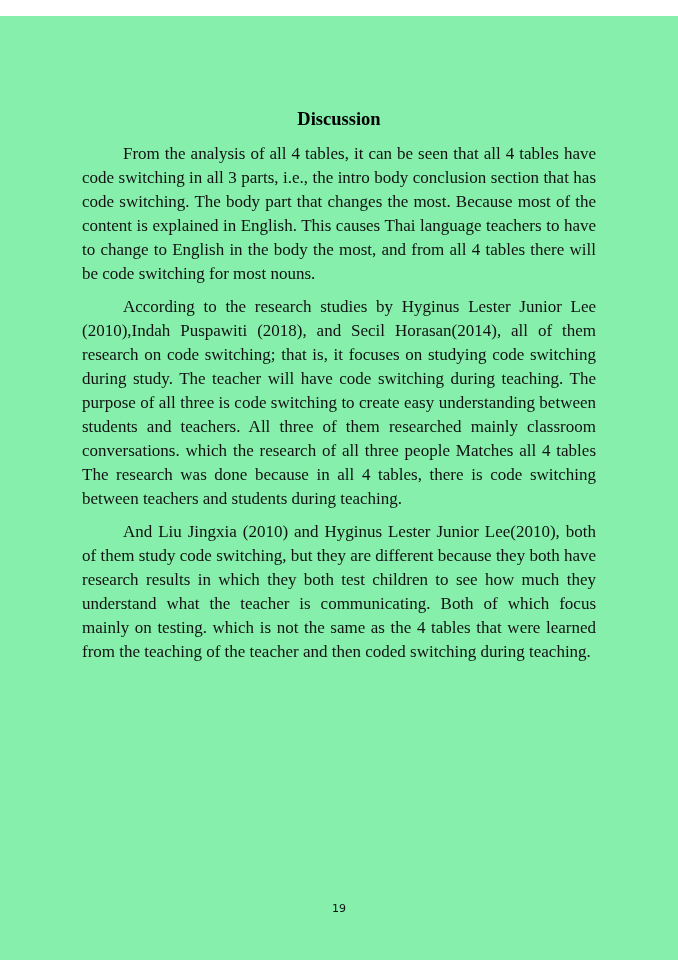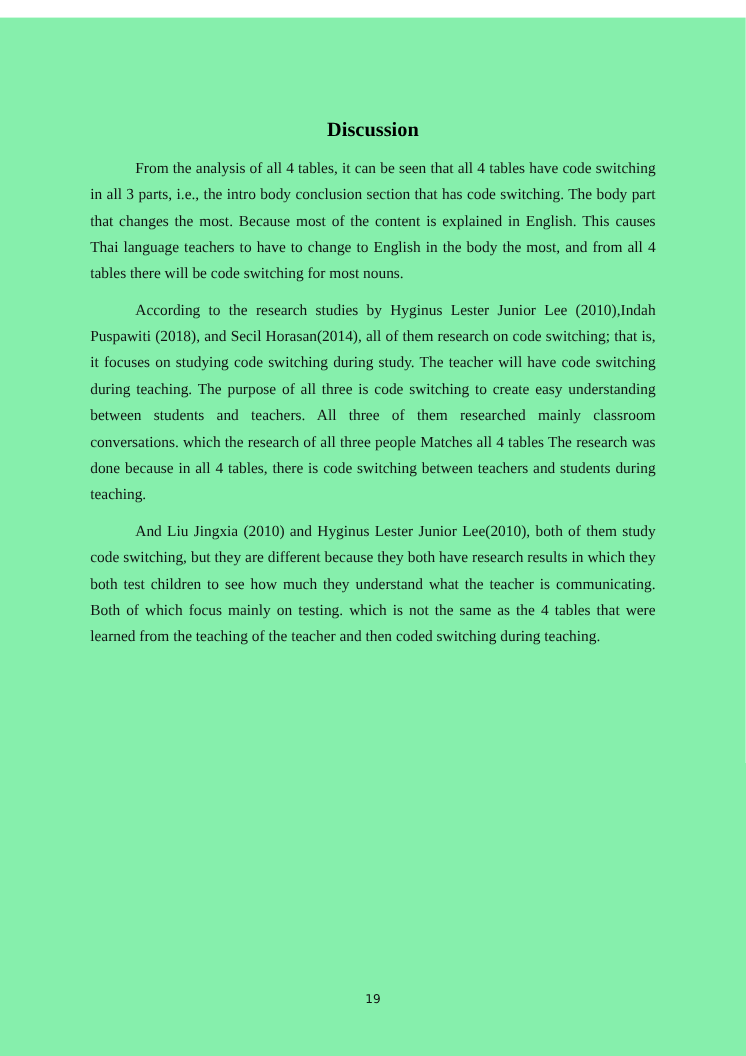--- a/index.html
+++ b/index.html
@@ -10,21 +10,21 @@
     .title {
       position: absolute; left: 0; width: 678px; top: 93px;
       text-align: center;
       font-family: "Liberation Serif", serif;
       font-weight: bold; font-size: 18.5px; color: #000;
       margin: 0;
     }
     .body {
       position: absolute; left: 82px; width: 514px; top: 126px;
       font-family: "Liberation Serif", serif;
-      font-size: 14px; line-height: 24px; color: #111;
+      font-size: 17px; line-height: 24px; color: #111;
     }
     .body p {
       margin: 0 0 9px 0;
       text-align: justify;
       text-indent: 41px;
     }
     .pagenum {
       position: absolute; left: 0; width: 678px; top: 886px;
       text-align: center;
       font-family: "DejaVu Sans", sans-serif;

